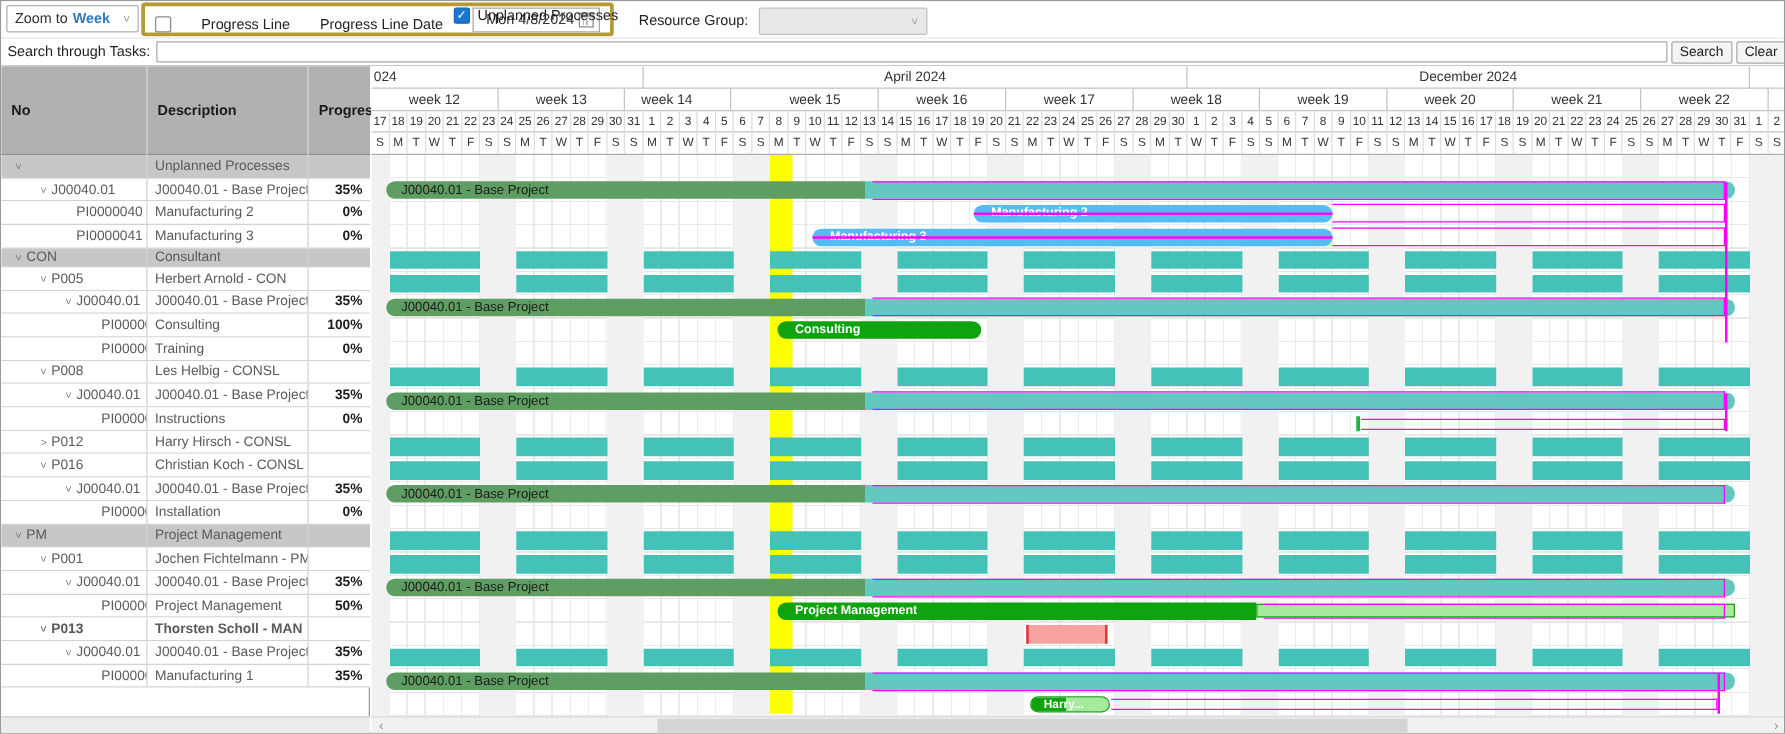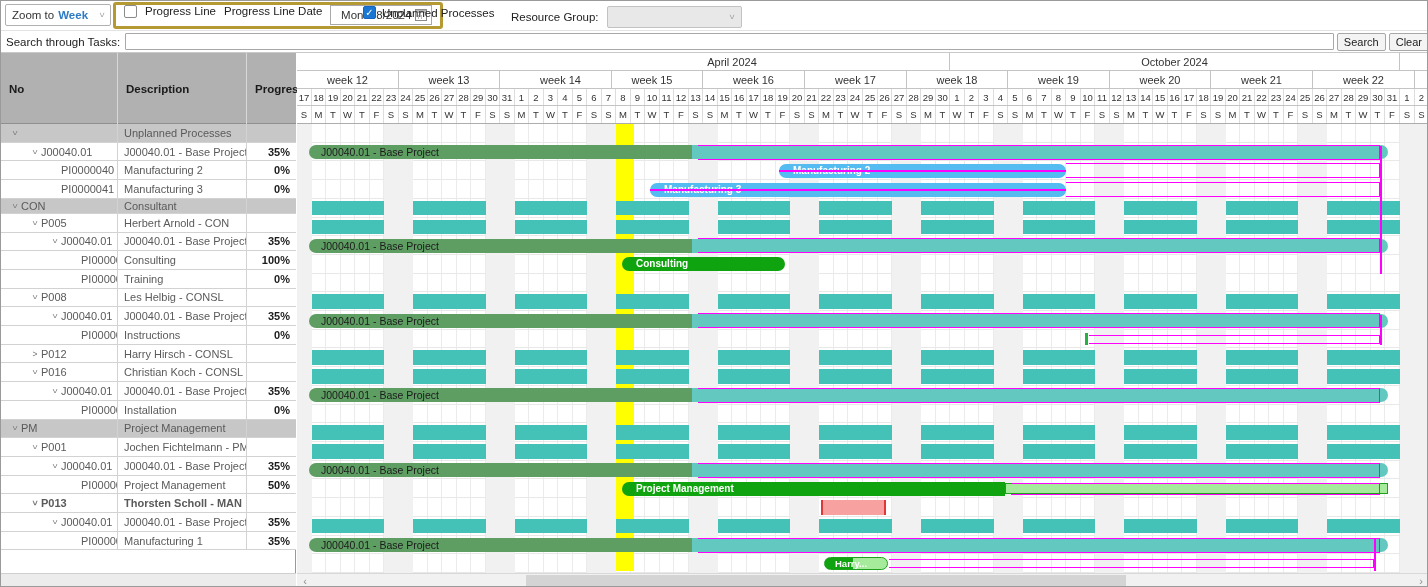--- a/index.html
+++ b/index.html
@@ -13,21 +13,21 @@
   .toolbar { position:absolute; left:0; top:0; width:1428px; height:30px; background:#fff; border-bottom:1px solid #e3e3e3; }
   .select {
     position:absolute; height:22px; background:#fff; border:1px solid #b0b0b0; border-radius:2px;
     display:flex; align-items:center; padding:0 6px; font-size:11.5px;
   }
   .select .chev { margin-left:auto; color:#999; font-size:9px; transform:rotate(90deg); }
   #zoom-select { left:4px; top:3px; width:106px; }
   #zoom-select b { color:#2e7ac4; font-weight:bold; margin-left:4px; }
   .hl-box {
     position:absolute; left:112px; top:1px; height:27px; border:3px solid #b59a33; border-radius:3px;
-    display:flex; align-items:flex-start; gap:8px; padding:0 8px;
+    display:flex; align-items:flex-end; gap:24px; padding:0 8px;
   }
   .cb { width:13px; height:13px; border:1px solid #8a8a8a; background:#fff; border-radius:2px; display:inline-block; flex:none; }
   .cb.checked { background:#1976d2; border-color:#1565c0; color:#fff; font-size:10px; line-height:12px; text-align:center; }
   .lbl { font-size:11.5px; color:#222; white-space:nowrap; }
   .date-field {
     width:102px; height:20px; border:1px solid #a8a8a8; background:#fff; display:flex; align-items:center;
     justify-content:flex-end; gap:4px; padding:0 4px; font-size:11.5px;
   }
   .cal-icon { width:12px; height:12px; border:1px solid #8a8a8a; background:#fdfdfd; position:relative; flex:none; }
   .cal-icon:before { content:""; position:absolute; left:0; top:0; right:0; height:3px; background:#b5b5b5; }
@@ -302,28 +302,29 @@
         <div class="tc tc-desc">Manufacturing 1</div>
         <div class="tc tc-prog">35%</div>
       </div>
     </div>
   <div class="tfoot"></div>
 </div>
 
 <div class="gpane">
   <div class="ghead">
     <div class="mrow" id="months-row">
+        <div class="hcellabs" style="left: 0px; width: 218px; justify-content: flex-start; padding-left: 2px;">024</div>
         <div class="hcellabs" style="left: 218px; width: 435px;">April 2024</div>
-        <div class="hcellabs" style="left: 653px; width: 450px;">October 2024</div>
+        <div class="hcellabs" style="left: 653px; width: 450px;">December 2024</div>
         <div class="hcellabs" style="left: 1103px; width: 29px;"></div>
       </div>
     <div class="wrow" id="weeks-row">
         <div class="hcellabs" style="left: 0px; width: 102px;">week 12</div>
         <div class="hcellabs" style="left: 102px; width: 101px;">week 13</div>
-        <div class="hcellabs" style="left: 213px; width: 102px;">week 14</div>
+        <div class="hcellabs" style="left: 186px; width: 102px;">week 14</div>
         <div class="hcellabs" style="left: 305px; width: 101px;">week 15</div>
         <div class="hcellabs" style="left: 406px; width: 102px;">week 16</div>
         <div class="hcellabs" style="left: 508px; width: 102px;">week 17</div>
         <div class="hcellabs" style="left: 610px; width: 101px;">week 18</div>
         <div class="hcellabs" style="left: 711px; width: 102px;">week 19</div>
         <div class="hcellabs" style="left: 813px; width: 101px;">week 20</div>
         <div class="hcellabs" style="left: 914px; width: 102px;">week 21</div>
         <div class="hcellabs" style="left: 1016px; width: 102px;">week 22</div>
         <div class="hcellabs" style="left: 1118px; width: 14px;"></div>
       </div>

